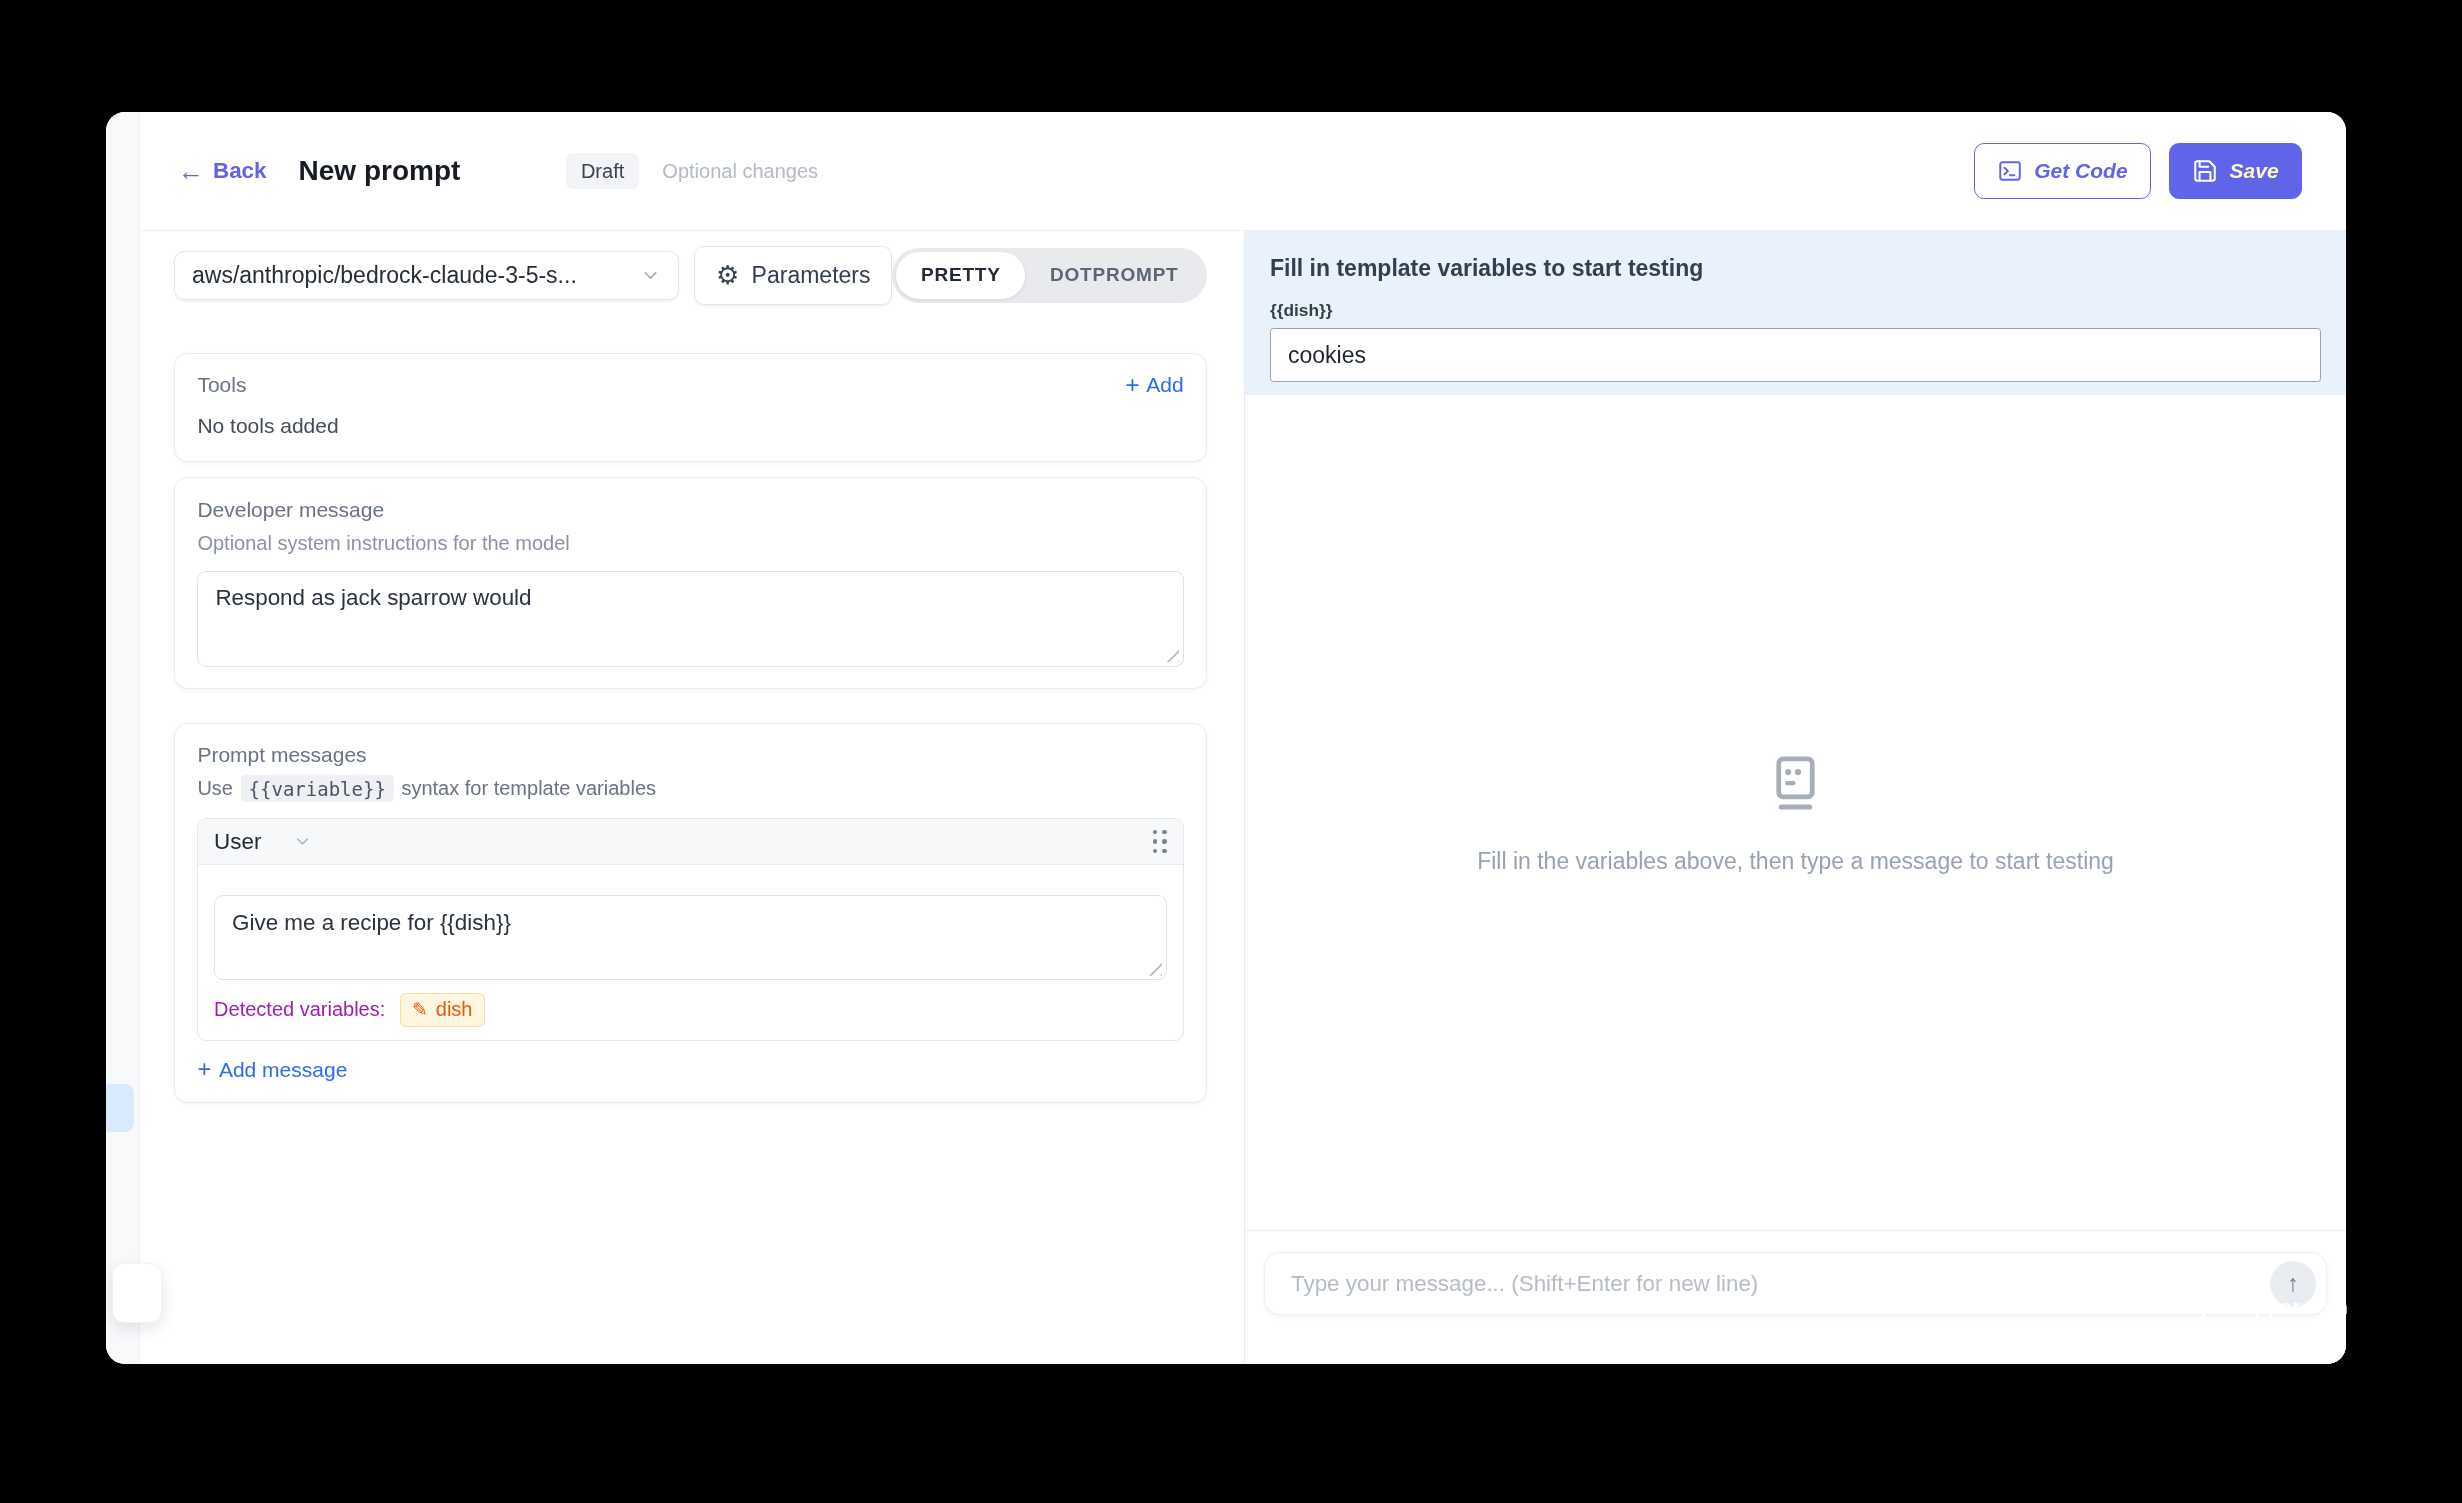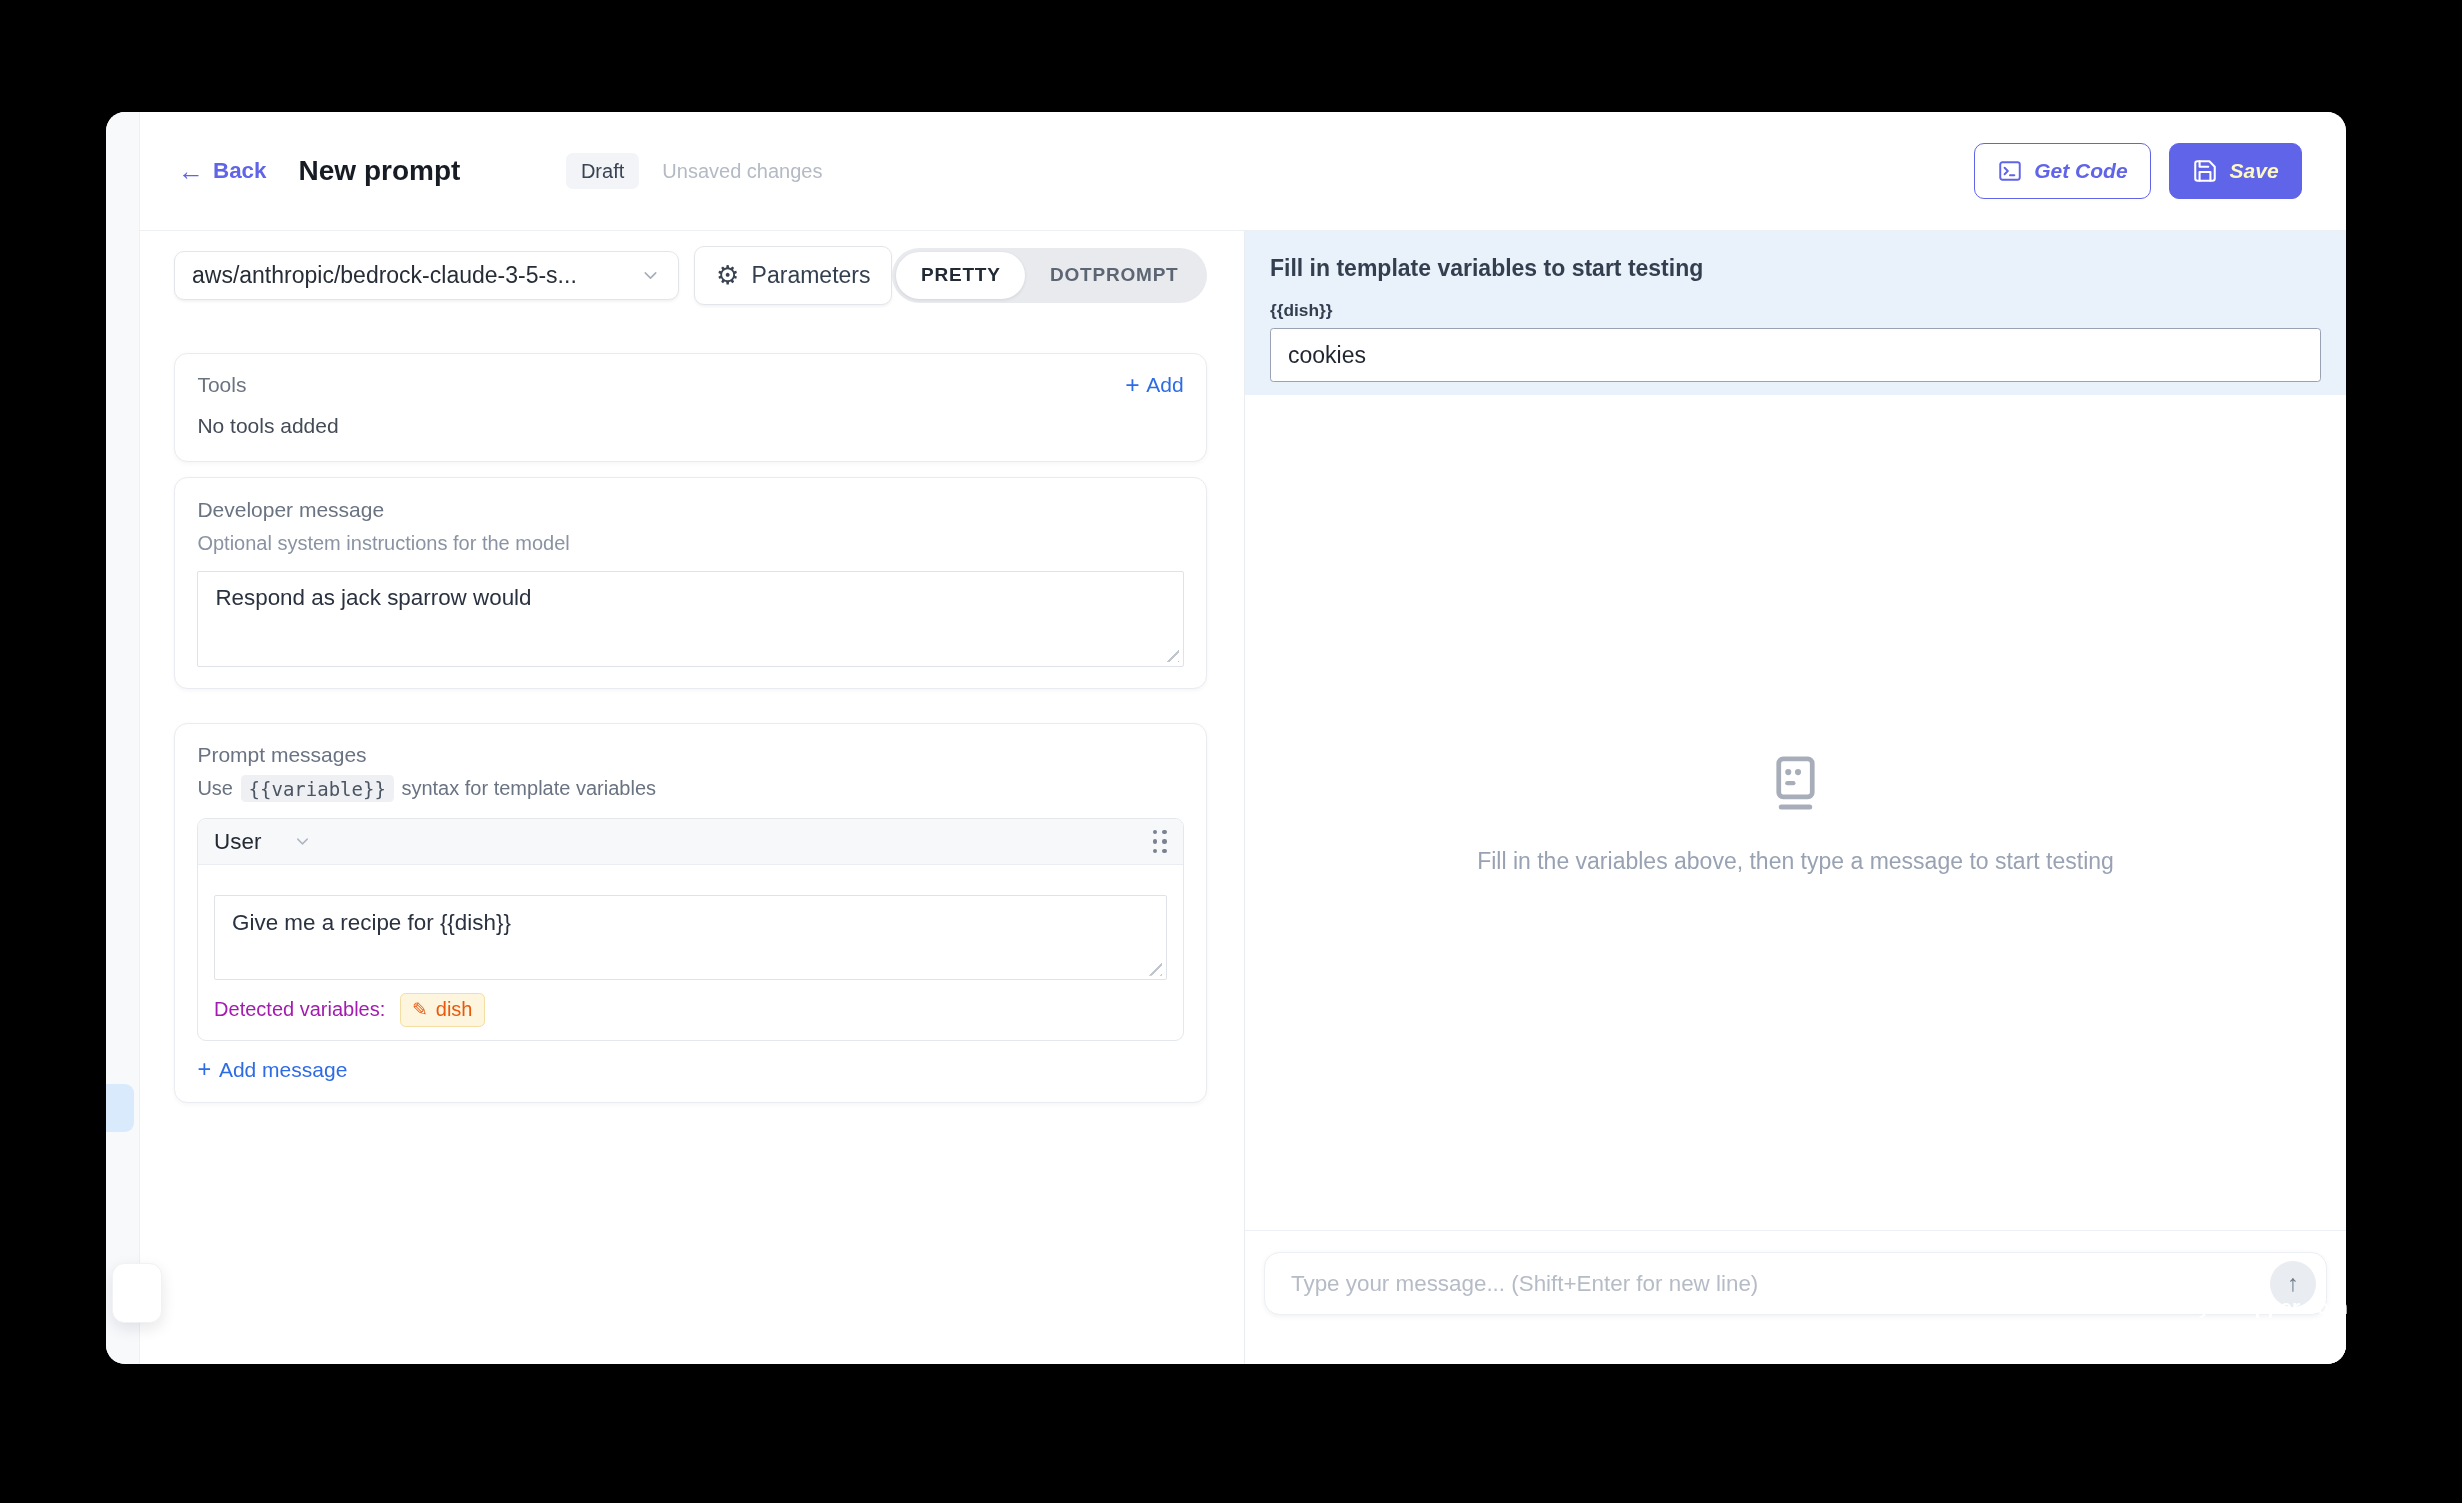--- a/index.html
+++ b/index.html
@@ -50,21 +50,21 @@
   .tools-head { display:flex; align-items:flex-end; }
   .add-link { margin-left:auto; display:flex; align-items:center; gap:6.7px; color:#2e6ce6; cursor:pointer; }
   .add-link .plus { font-size:24.6px; font-weight:400; line-height:1; }
   .add-link .lbl { font-size:21px; font-weight:500; }
   .tools-empty { margin-top:17px; font-size:21px; color:#434b57; }
 
   .dev-card { margin-top:15.7px; padding:20px 22.4px 21px; }
   .card-sub { margin-top:10px; font-size:20px; color:#8a93a3; }
   .ta-wrap { position:relative; margin-top:15.7px; }
   textarea.box {
-    width:100%; border:1.1px solid #dfe3e8; border-radius:2px; resize:none;
+    width:100%; border:1.1px solid #dfe3e8; border-radius:9px; resize:none;
     font-family:"Liberation Sans", sans-serif; font-size:22.4px; color:#2a3240;
     padding:13.4px 17px; outline:none; display:block; background:#fff;
   }
   .dev-ta { height:96px; }
   .resize-corner { position:absolute; right:4.5px; bottom:4.5px; width:14.6px; height:14.6px; pointer-events:none;
     background:repeating-linear-gradient(135deg, transparent 0 3.4px, #b9bfc8 3.4px 5px, transparent 5px 7.8px);
     clip-path:polygon(100% 0, 100% 100%, 0 100%); opacity:.9; }
 
   .prompt-card { margin-top:34px; padding:19px 22.4px 20px; }
   .syntax-line { margin-top:7.8px; display:flex; align-items:center; gap:7.8px; font-size:20px; color:#6a7382; }
@@ -117,21 +117,21 @@
   </div>
   <div class="side-float-card"></div>
 
   <div class="header">
     <div class="back-btn">
       <span class="back-arrow">←</span>
       <span>Back</span>
     </div>
     <div class="page-title">New prompt</div>
     <div class="draft-badge">Draft</div>
-    <div class="unsaved">Unsaved changes</div>
+    <div class="unsaved">Optional changes</div>
     <div class="header-actions">
       <div class="btn btn-outline">
         <svg width="26" height="26" viewBox="0 0 24 24" fill="none" stroke="#6064e8" stroke-width="1.8" stroke-linecap="round" stroke-linejoin="round">
           <rect x="3" y="4" width="18" height="16" rx="2"></rect>
             <polyline points="7,9 10,12 7,15"></polyline>
             <line x1="12" y1="16" x2="16" y2="16"></line>
         </svg>
         <span>Get Code</span>
       </div>
       <div class="btn btn-solid">

